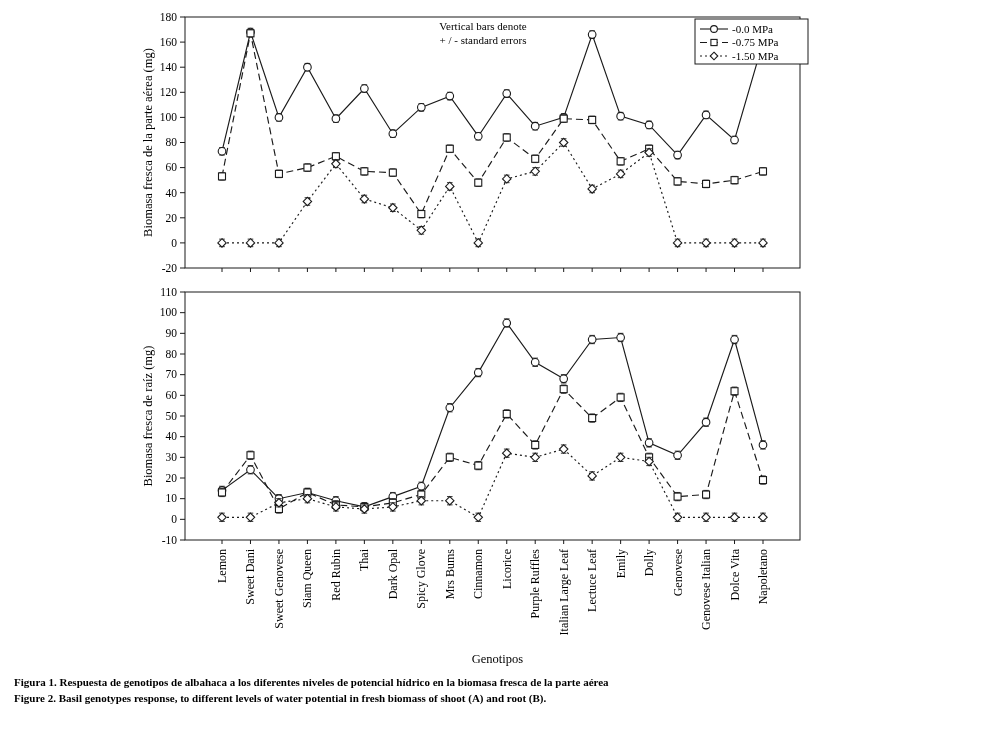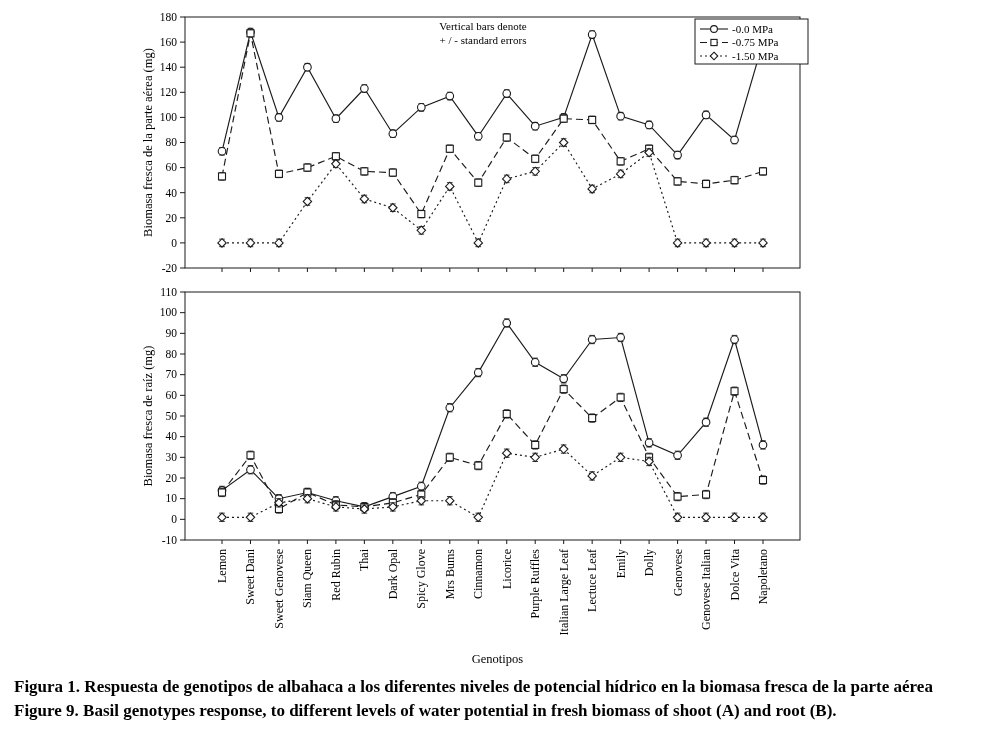--- a/index.html
+++ b/index.html
@@ -14,21 +14,21 @@
   svg text { font-family: "Liberation Serif", serif; fill: #000; }
   .tick-label   { font-size: 11.5px; }
   .axis-title   { font-size: 12.5px; }
   .cat-label    { font-size: 12px; }
   .legend-label { font-size: 11px; }
   .annot        { font-size: 11px; }
   .captions { padding: 3px 10px 0 14px; }
   .cap {
     font-family: "Liberation Serif", serif;
     font-weight: bold;
-    font-size: 17px;
+    font-size: 11px;
     color: #000;
     line-height: 1.42;
     white-space: nowrap;
   }
   .cap-indent { padding-left: 74px; }
 </style>
 </head>
 <body>
 
 <div class="figure">
@@ -666,15 +666,15 @@
         </g>
         <g>
           <line x1="700" y1="56" x2="728" y2="56" stroke="#1a1a1a" stroke-width="1.1" stroke-dasharray="2,3"></line>
           <path fill="#fff" stroke="#1a1a1a" stroke-width="1.1" d="M 714 52.2 L 717.8 56 L 714 59.8 L 710.2 56 Z"></path>
           <text x="732" y="59.6" class="legend-label">-1.50 MPa</text>
         </g>
       </g>
     </svg>
   <div class="captions">
     <div class="cap">Figura 1. Respuesta de genotipos de albahaca a los diferentes niveles de potencial hídrico en la biomasa fresca de la parte aérea</div>
-    <div class="cap">Figure 9. Basil genotypes response, to different levels of water potential in fresh biomass of shoot (A) and root (B).</div>
+    <div class="cap">Figure 2. Basil genotypes response, to different levels of water potential in fresh biomass of shoot (A) and root (B).</div>
   </div>
 </div>
 
 </body></html>

